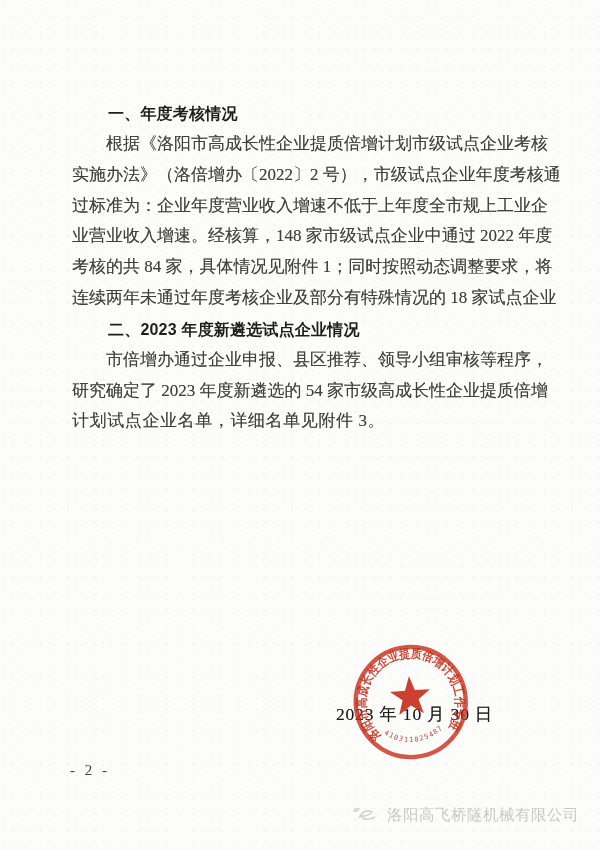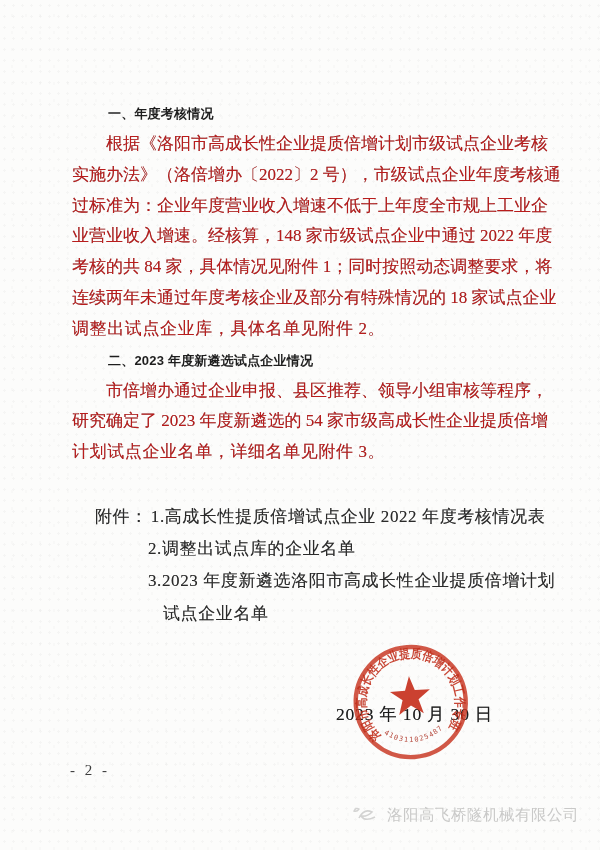--- a/index.html
+++ b/index.html
@@ -32,29 +32,29 @@
   .content {
     position: absolute;
     left: 72px;
     top: 98px;
     width: 461px;
   }
   .h-sec {
     font-family: "Liberation Sans", "DejaVu Sans", sans-serif;
     font-weight: bold;
     color: #1e1e1e;
-    font-size: 13px;
+    font-size: 16px;
     line-height: 31px;
     padding-left: 36px;
     letter-spacing: 0.2px;
   }
   .line {
     font-size: 17px;
     line-height: 30.8px;
-    color: #b91c1c;
+    color: #404040;
     text-align: justify;
     text-align-last: justify;
     text-justify: inter-character;
     text-shadow: 0 0 0.4px rgba(40,40,40,0.45);
     white-space: nowrap;
   }
   .line.short { text-align-last: left; letter-spacing: 0.6px; white-space: normal; }
   .line.indent { text-indent: 34px; }
   .attachments { margin-top: 33px; }
   .att-line {
@@ -122,39 +122,30 @@
 
     <div class="h-sec">一、年度考核情况</div>
 
     <div>
       <div class="line indent">根据《洛阳市高成长性企业提质倍增计划市级试点企业考核</div>
       <div class="line">实施办法》（洛倍增办〔2022〕2 号），市级试点企业年度考核通</div>
       <div class="line">过标准为：企业年度营业收入增速不低于上年度全市规上工业企</div>
       <div class="line">业营业收入增速。经核算，148 家市级试点企业中通过 2022 年度</div>
       <div class="line">考核的共 84 家，具体情况见附件 1；同时按照动态调整要求，将</div>
       <div class="line">连续两年未通过年度考核企业及部分有特殊情况的 18 家试点企业</div>
-      <div class="line short">调整出试点企业库，具体名单见附件 2。</div>
     </div>
 
     <div class="h-sec">二、2023 年度新遴选试点企业情况</div>
 
     <div>
       <div class="line indent">市倍增办通过企业申报、县区推荐、领导小组审核等程序，</div>
       <div class="line">研究确定了 2023 年度新遴选的 54 家市级高成长性企业提质倍增</div>
       <div class="line short">计划试点企业名单，详细名单见附件 3。</div>
     </div>
 
-    <div class="attachments">
-      <div class="att-line att-first">
-        <span class="att-label">附件：</span><span>1.高成长性提质倍增试点企业 2022 年度考核情况表</span>
-      </div>
-      <div class="att-line att-item">2.调整出试点库的企业名单</div>
-      <div class="att-line att-item">3.2023 年度新遴选洛阳市高成长性企业提质倍增计划</div>
-      <div class="att-line att-cont">试点企业名单</div>
-    </div>
 
   </div>
 
   <div class="date-line">2023 年 10 月 30 日</div>
 
   <svg class="seal" viewBox="0 0 130 124" xmlns="http://www.w3.org/2000/svg">
     <defs>
       <path id="sealArcTop" d="M 31.9,90.1 A 45,45 0 1 1 96.1,90.1" fill="none"></path>
       <path id="sealArcBottom" d="M 32,85 A 46,46 0 0 0 96,85" fill="none"></path>
     </defs>

